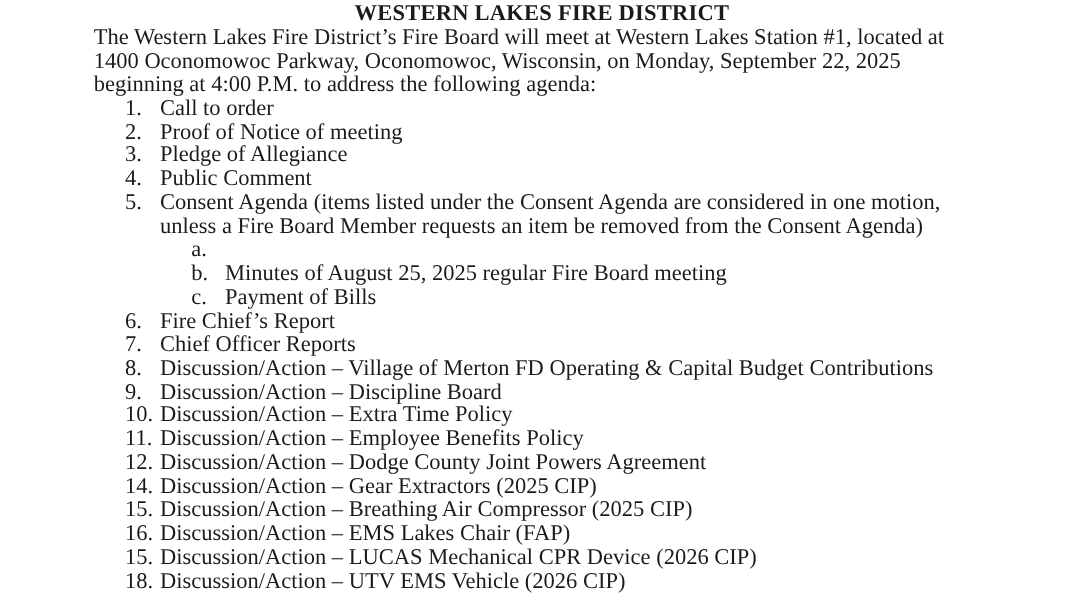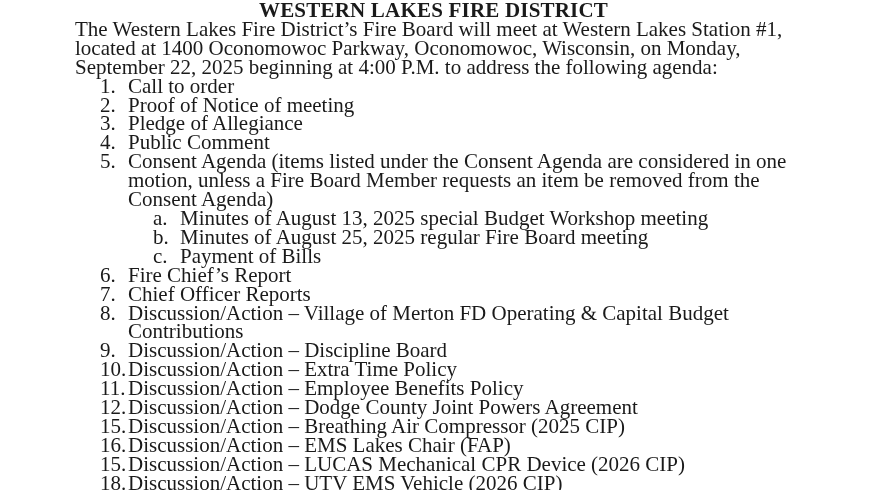--- a/index.html
+++ b/index.html
@@ -12,21 +12,21 @@
     height: 490px;
     overflow: hidden;
     font-family: "Liberation Serif", "DejaVu Serif", serif;
     color: #1a1a1a;
   }
   .page {
     box-sizing: border-box;
     width: 870px;
     height: 490px;
     padding: 1px 78px 0 75px;
-    font-size: 21px;
+    font-size: 18px;
     line-height: 18.9px;
     background: #ffffff;
   }
   .doc-title {
     text-align: center;
     font-weight: 700;
     letter-spacing: 0.2px;
     white-space: nowrap;
   }
   .intro {
@@ -90,21 +90,20 @@
     </div>
 
     <div class="item">
       <span class="num">5.</span>
       <span class="txt">Consent Agenda (items listed under the Consent Agenda are considered in one motion, unless a Fire Board Member requests an item be removed from the Consent Agenda)</span>
     </div>
 
     <div class="sublist">
       <div class="subitem">
         <span class="subnum">a.</span>
-        <span class="txt">Minutes of August 13, 2025 special Budget Workshop meeting</span>
       </div>
       <div class="subitem">
         <span class="subnum">b.</span>
         <span class="txt">Minutes of August 25, 2025 regular Fire Board meeting</span>
       </div>
       <div class="subitem">
         <span class="subnum">c.</span>
         <span class="txt">Payment of Bills</span>
       </div>
     </div>
@@ -138,20 +137,24 @@
       <span class="num">11.</span>
       <span class="txt">Discussion/Action – Employee Benefits Policy</span>
     </div>
 
     <div class="item">
       <span class="num">12.</span>
       <span class="txt">Discussion/Action – Dodge County Joint Powers Agreement</span>
     </div>
 
 
+    <div class="item">
+      <span class="num">14.</span>
+      <span class="txt">Discussion/Action – Gear Extractors (2025 CIP)</span>
+    </div>
 
     <div class="item">
       <span class="num">15.</span>
       <span class="txt">Discussion/Action – Breathing Air Compressor (2025 CIP)</span>
     </div>
 
     <div class="item">
       <span class="num">16.</span>
       <span class="txt">Discussion/Action – EMS Lakes Chair (FAP)</span>
     </div>

